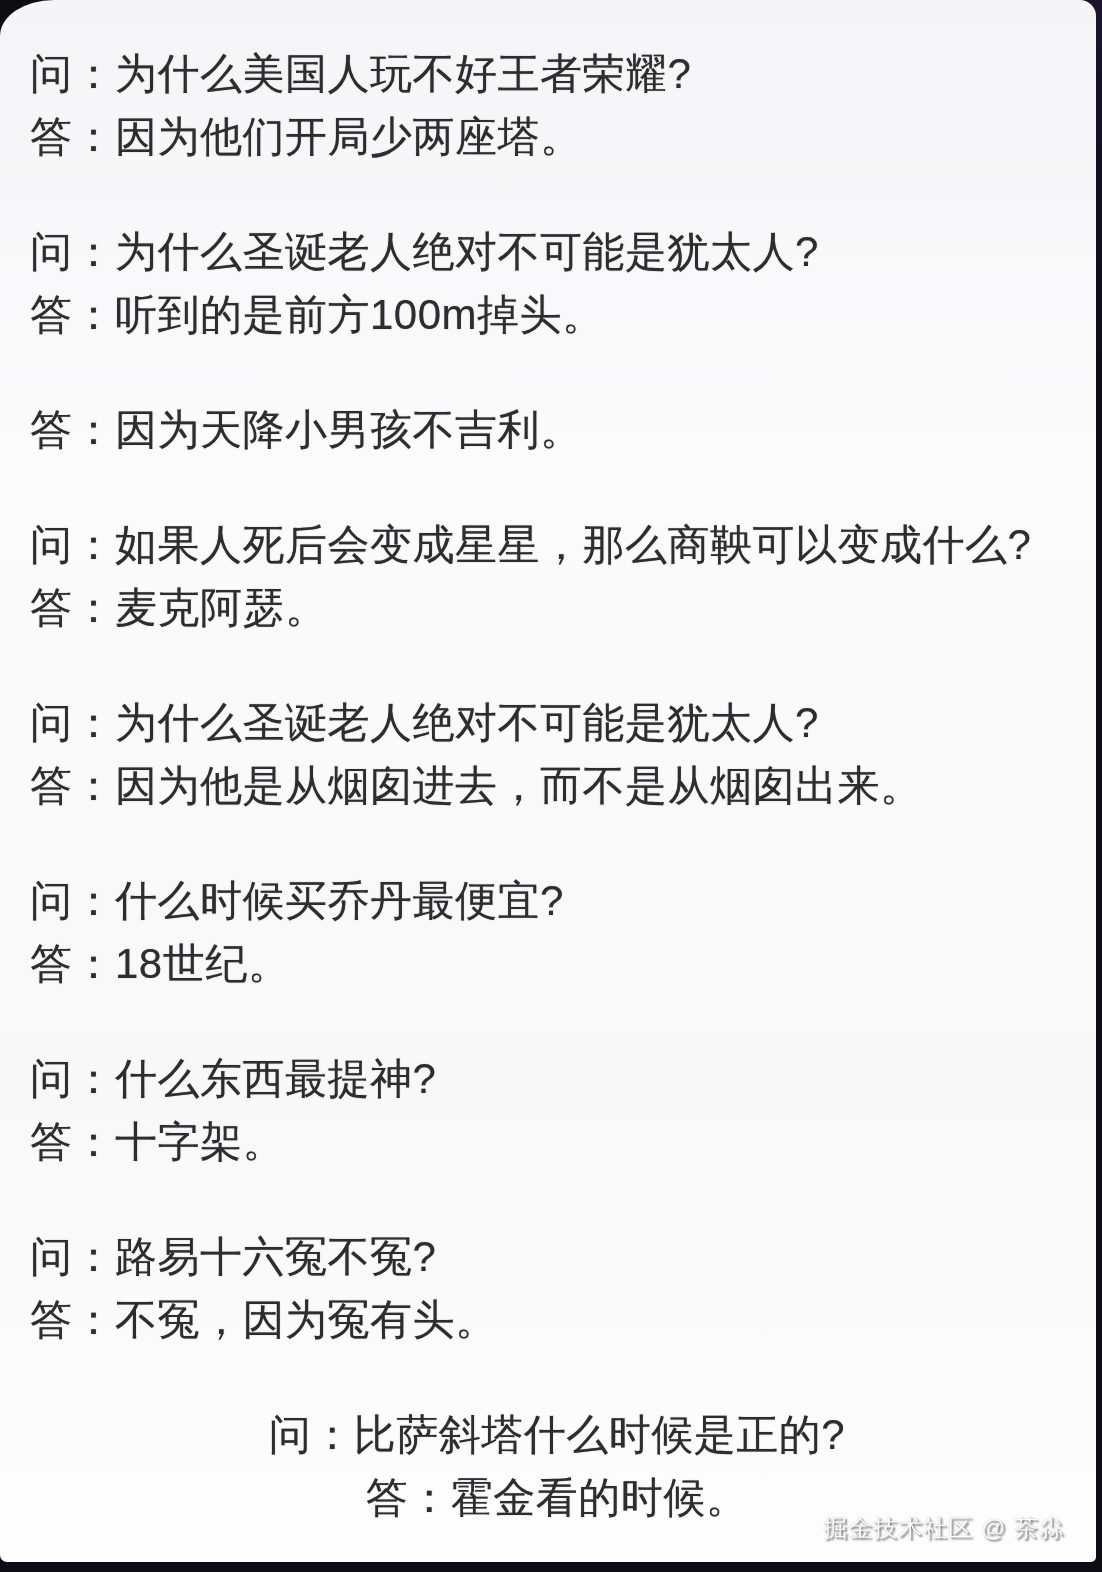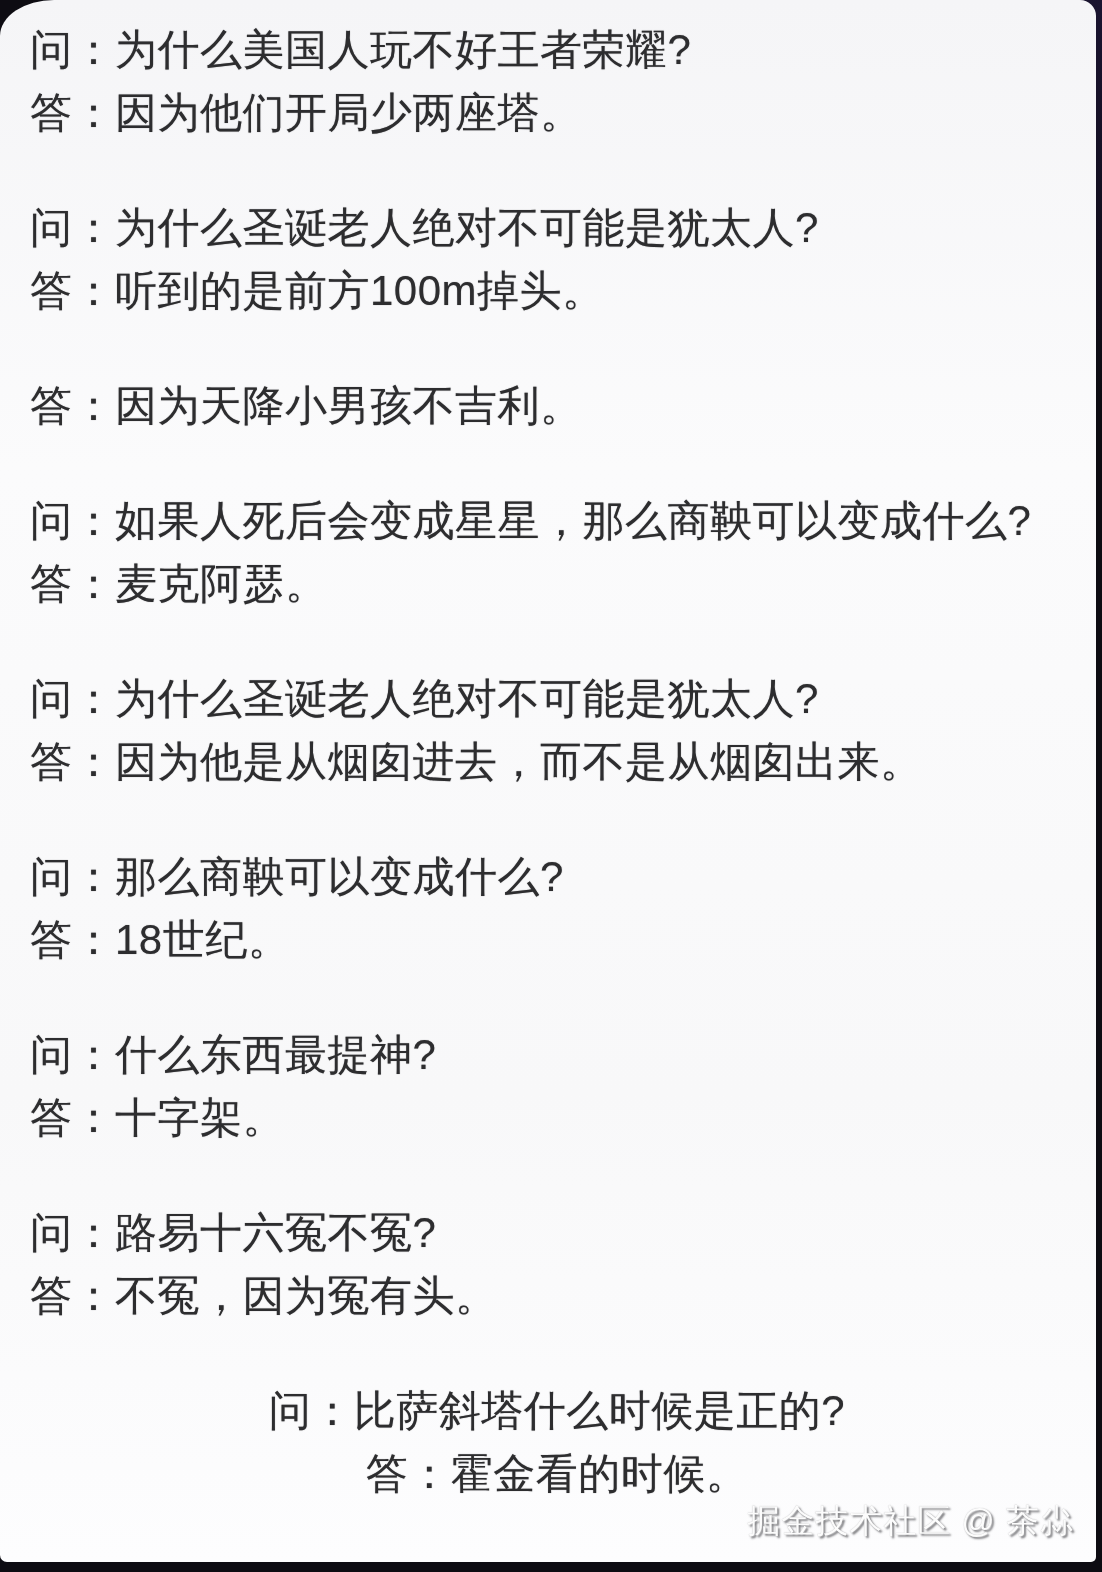--- a/index.html
+++ b/index.html
@@ -24,20 +24,21 @@
     left: 0;
     top: 0;
     width: 1096px;
     height: 1562px;
     background: linear-gradient(180deg, #f5f5f7 0%, #fbfbfc 30%, #f8f8f9 70%, #fdfdfe 100%);
     border-radius: 54px 16px 5px 7px / 36px 16px 5px 7px;
     overflow: hidden;
   }
   .content {
     padding: 18px 12px 0 30px;
+    margin-top: 24px;
   }
   .qa-pair {
     margin-bottom: 52px;
   }
   .qa-pair:last-of-type {
     margin-bottom: 0;
     text-align: center;
   }
   .line {
     font-size: 42px;
@@ -46,23 +47,23 @@
     letter-spacing: 0.5px;
     white-space: nowrap;
     text-shadow: 0 0 1px rgba(45, 45, 48, 0.55);
     font-weight: 400;
   }
   .prefix {
     display: inline-block;
   }
   .watermark {
     position: absolute;
-    right: 22px;
+    right: 32px;
     bottom: 18px;
-    font-size: 33px;
+    font-size: 24px;
     letter-spacing: 1px;
     color: #fcfcfc;
     text-shadow: 2px 2px 2px rgba(105, 105, 108, 0.85), 0 0 1px rgba(130, 130, 133, 0.6);
     white-space: nowrap;
     margin-top: 47px;
   }
 </style>
 </head>
 <body>
 
@@ -88,21 +89,21 @@
         <div class="line"><span class="prefix">问：</span><span>如果人死后会变成星星，那么商鞅可以变成什么?</span></div>
         <div class="line"><span class="prefix">答：</span><span>麦克阿瑟。</span></div>
       </div>
 
       <div class="qa-pair">
         <div class="line"><span class="prefix">问：</span><span>为什么圣诞老人绝对不可能是犹太人?</span></div>
         <div class="line"><span class="prefix">答：</span><span>因为他是从烟囱进去，而不是从烟囱出来。</span></div>
       </div>
 
       <div class="qa-pair">
-        <div class="line"><span class="prefix">问：</span><span>那么商鞅可以变成什么?</span></div>
+        <div class="line"><span class="prefix">问：</span><span>什么时候买乔丹最便宜?</span></div>
         <div class="line"><span class="prefix">答：</span><span>18世纪。</span></div>
       </div>
 
       <div class="qa-pair">
         <div class="line"><span class="prefix">问：</span><span>什么东西最提神?</span></div>
         <div class="line"><span class="prefix">答：</span><span>十字架。</span></div>
       </div>
 
       <div class="qa-pair">
         <div class="line"><span class="prefix">问：</span><span>路易十六冤不冤?</span></div>

